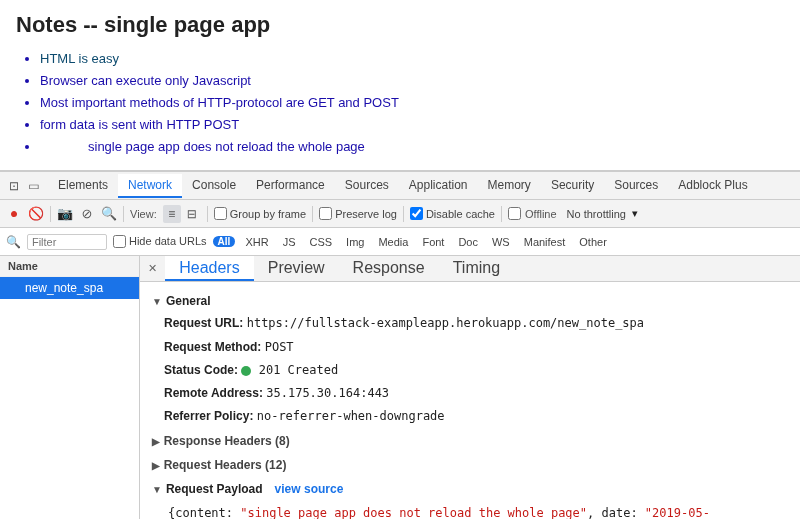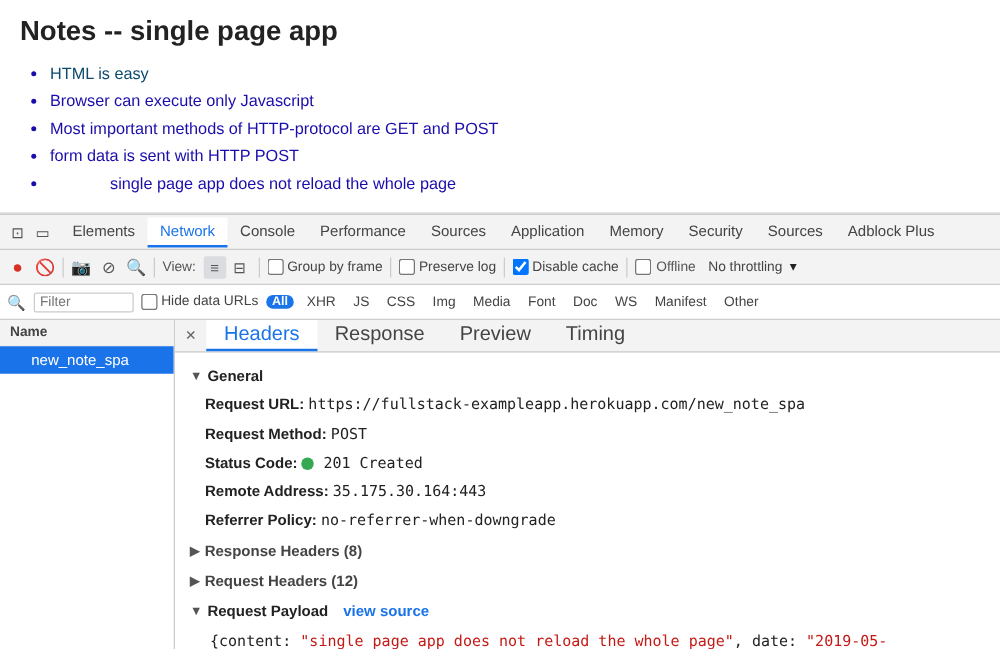--- a/index.html
+++ b/index.html
@@ -407,22 +407,22 @@
           </span>
         <span>new_note_spa</span>
       </div>
     </div>
 
     <div class="details">
 
       <div class="sub-tabs">
         <span class="sub-tab-close">✕</span>
         <div class="sub-tab active">Headers</div>
+        <div class="sub-tab">Preview</div>
         <div class="sub-tab">Response</div>
-        <div class="sub-tab">Preview</div>
         <div class="sub-tab">Timing</div>
       </div>
 
       <div class="request-details">
 
         <div class="section-header">
           <span class="triangle">▼</span>
           <span>General</span>
         </div>
         <div class="detail-row">

